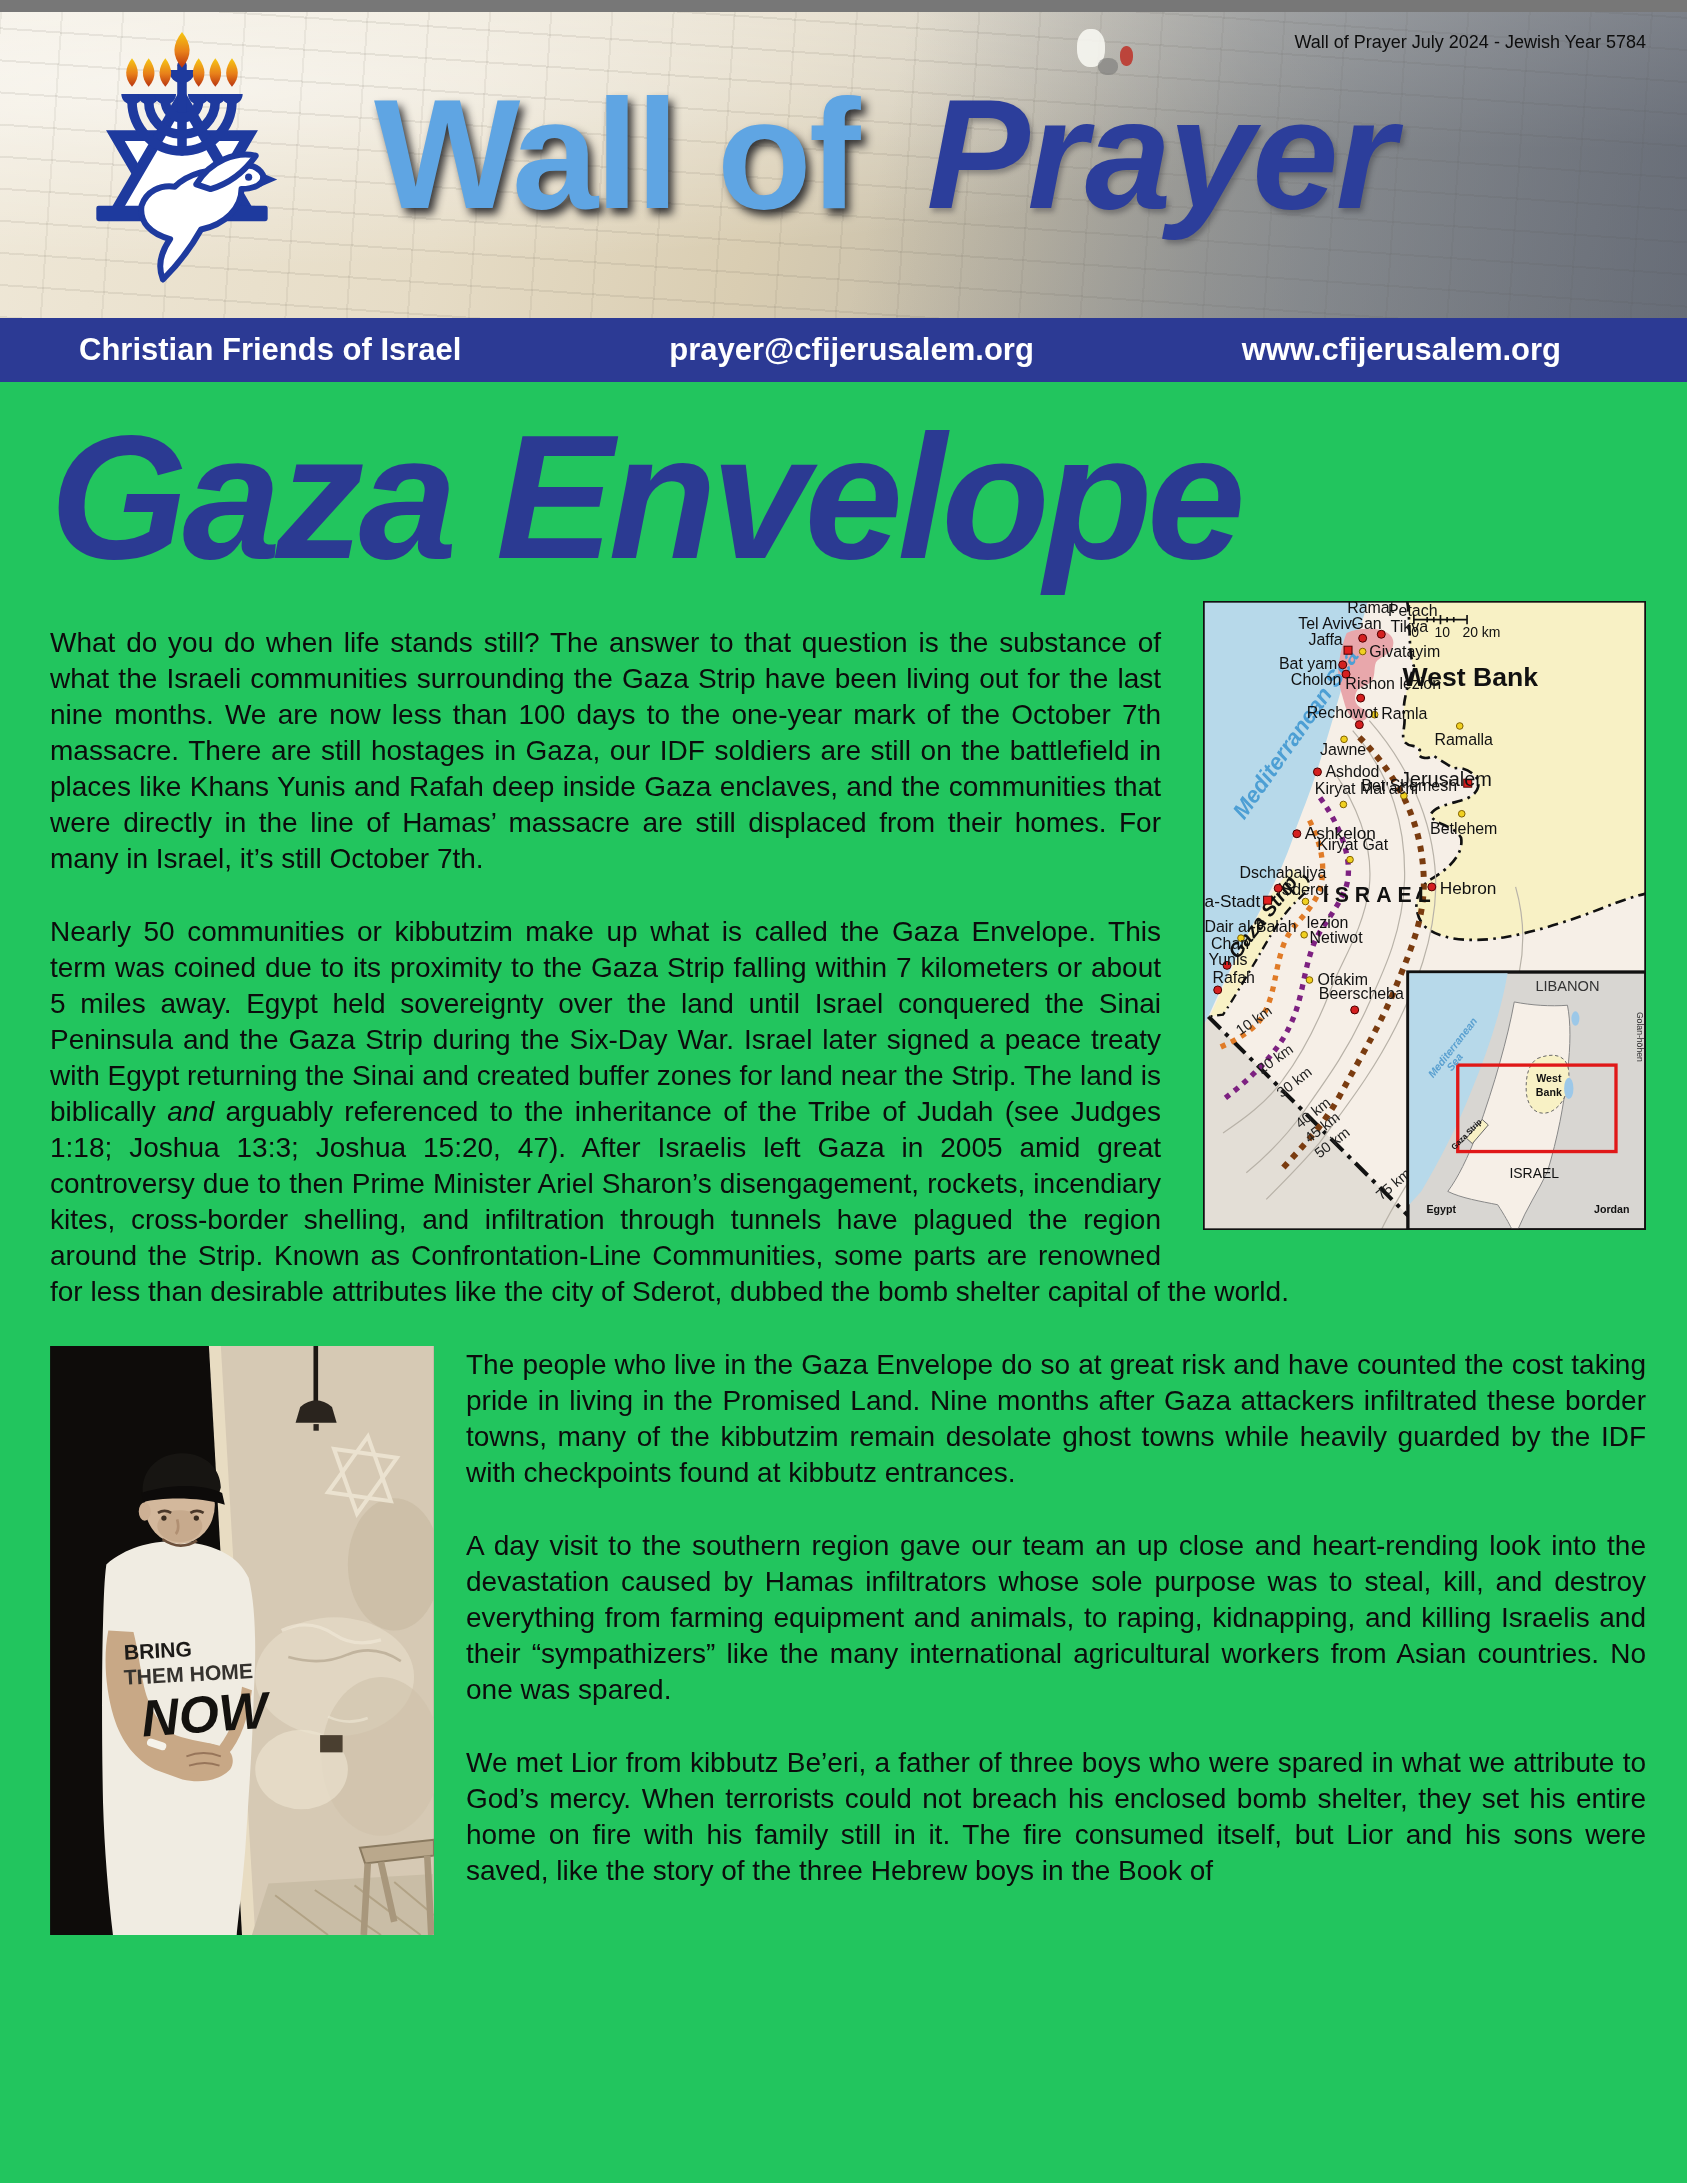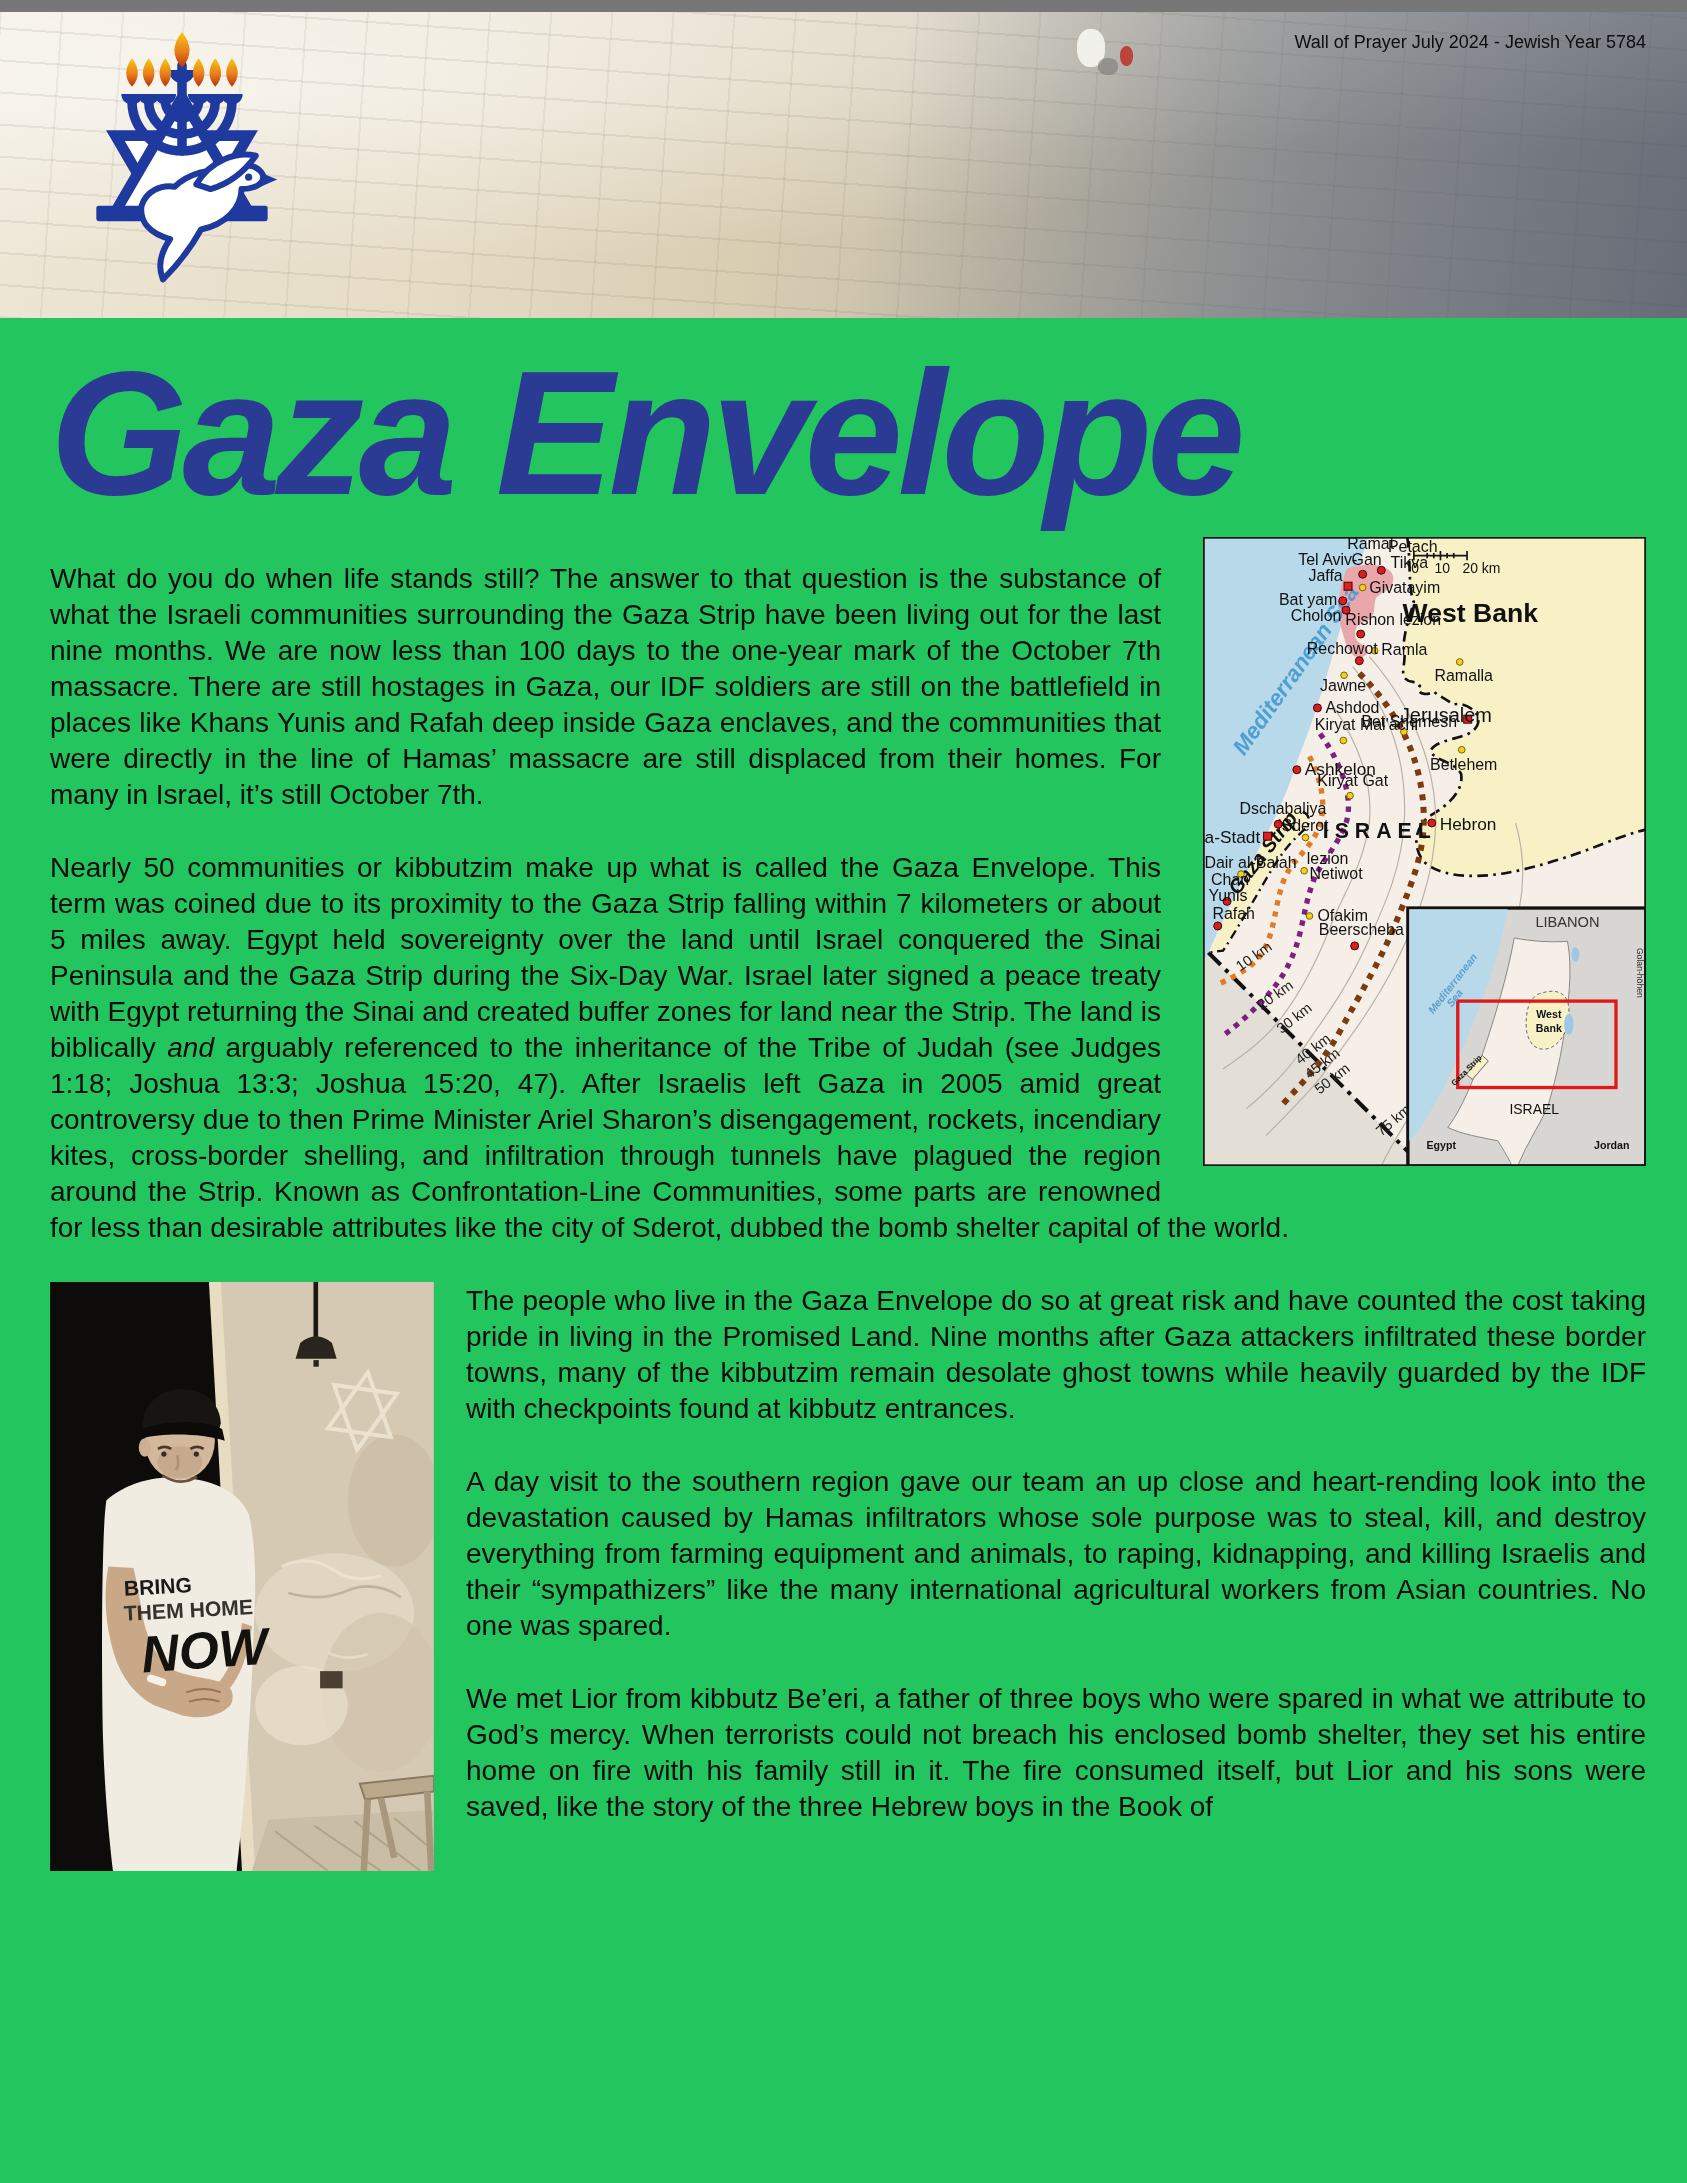--- a/index.html
+++ b/index.html
@@ -108,22 +108,31 @@
 
         <g>
           <path d="M66,146 C70,134 82,128 94,130 C104,120 126,112 142,118 C150,110 162,110 168,120 C170,128 160,132 150,132 C150,148 136,162 116,166 C106,184 96,196 84,208 C79,196 83,184 90,174 C74,170 64,160 66,146 Z" fill="#ffffff" stroke="#1e3a9e" stroke-width="5" stroke-linejoin="round"></path>
           <path d="M112,128 C124,108 146,100 162,104 C152,118 138,128 124,132 Z" fill="#ffffff" stroke="#1e3a9e" stroke-width="5" stroke-linejoin="round"></path>
           <polygon points="166,118 180,124 166,130" fill="#1e3a9e"></polygon>
           <circle cx="156" cy="122" r="3" fill="#1e3a9e"></circle>
         </g>
       </svg>
     </div>
 
+    <div class="masthead-title">
+      <span class="t-light">Wall of</span>
+      <span class="t-dark">Prayer</span>
+    </div>
   </header>
 
+  <div class="contact-bar">
+    <span>Christian Friends of Israel</span>
+    <span>prayer@cfijerusalem.org</span>
+    <span>www.cfijerusalem.org</span>
+  </div>
 
   <main class="article">
     <h1 class="headline">Gaza Envelope</h1>
 
     <figure class="map-fig">
       <svg viewBox="0 0 666 946">
         <rect x="0" y="0" width="666" height="946" fill="#f6efe7"></rect>
 
         <path d="M0,0 L248,0 C240,30 230,60 222,85 C205,140 190,200 168,265 C155,305 143,330 134,360 C120,400 100,440 78,480 C55,525 30,575 8,625 L0,640 Z" fill="#b7d9ea"></path>
 

